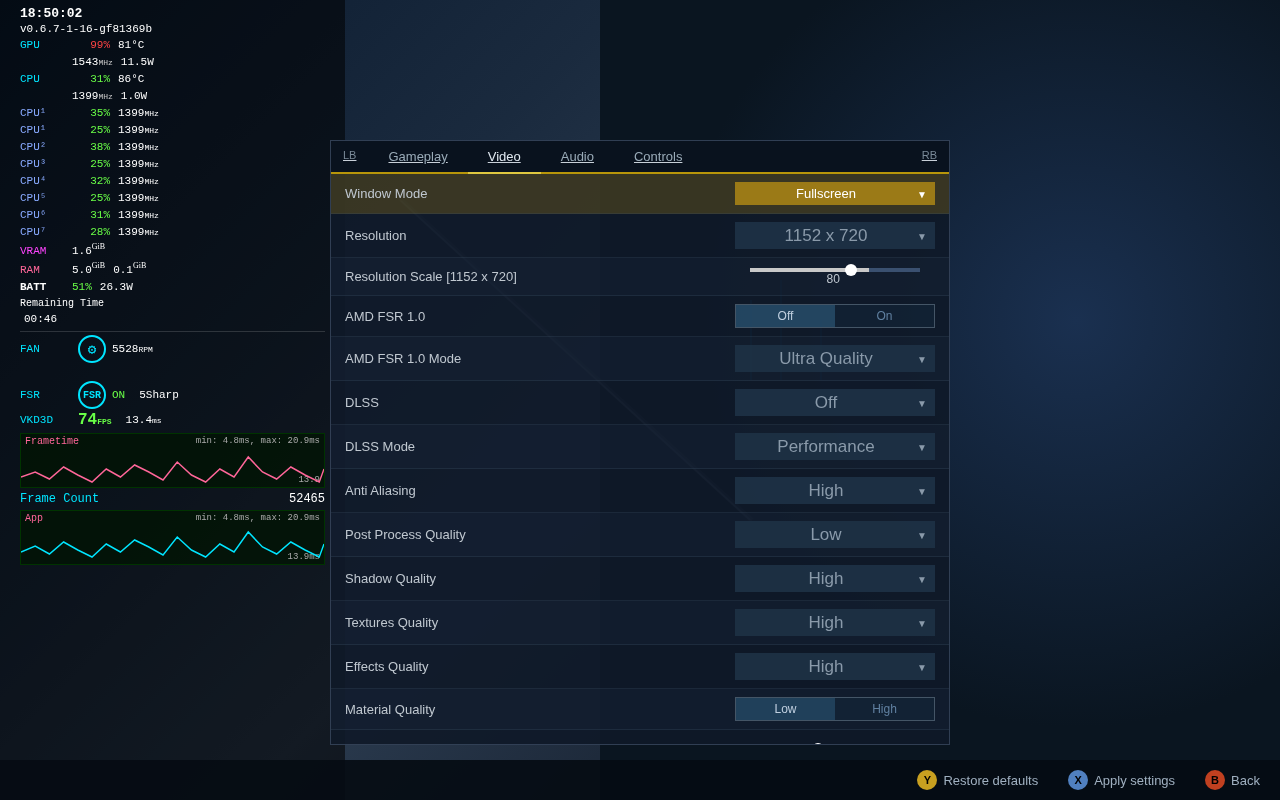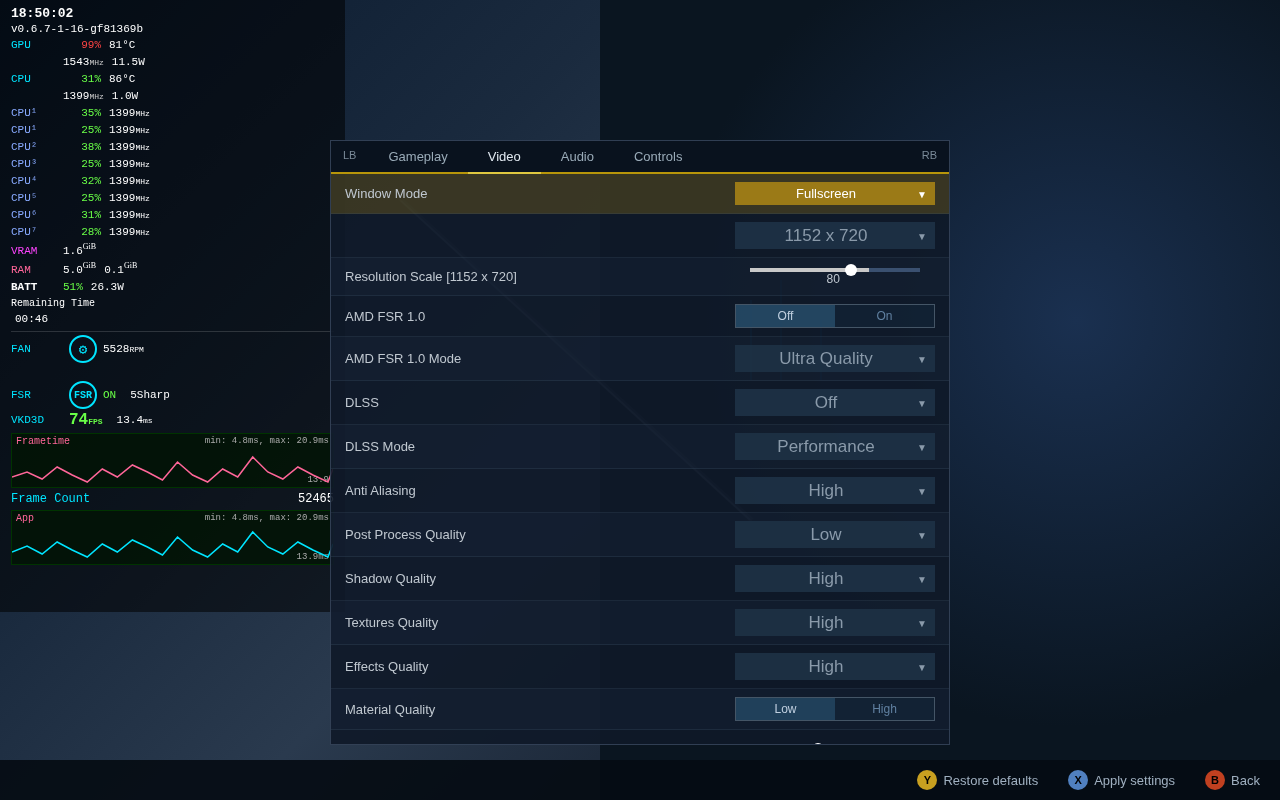--- a/index.html
+++ b/index.html
@@ -30,24 +30,24 @@
       background: radial-gradient(ellipse at 70% 40%, #1a3050 0%, #0a1520 60%);
       z-index: 1;
     }
 
     
     .hud-panel {
       position: absolute;
       top: 0;
       left: 0;
       width: 345px;
-      height: 612px;
+      height: 800px;
       background: rgba(0,0,0,0.55);
       z-index: 10;
-      padding: 6px 11px;
+      padding: 6px 20px;
       font-size: 11px;
       color: #ffffff;
     }
 
     .hud-time {
       color: #fff;
       font-size: 13px;
       font-weight: bold;
       line-height: 1.3;
     }
@@ -128,20 +128,21 @@
       z-index: 20;
       color: #c8d0d8;
       font-family: Arial, sans-serif;
       font-size: 13px;
     }
 
     .settings-tabs {
       display: flex;
       background: rgba(10,18,30,0.95);
       border-bottom: 2px solid #b8960a;
+      text-decoration: underline;
     }
     .settings-tab {
       padding: 8px 20px;
       cursor: pointer;
       color: #9aabb8;
       font-size: 13px;
       border-bottom: 2px solid transparent;
       margin-bottom: -2px;
       text-align: right;
     }
@@ -603,20 +604,21 @@
           <select class="ctrl-dropdown">
             <option>Fullscreen</option>
             <option>Windowed</option>
             <option>Borderless</option>
           </select>
         </div>
       </div>
     </div>
 
     <div class="settings-row">
+      <div class="setting-name">Resolution</div>
       <div class="setting-control">
         <div class="ctrl-dropdown-dark-wrap">
           <select class="ctrl-dropdown-dark">
             <option>1152 x 720</option>
             <option>1920 x 1080</option>
             <option>2560 x 1440</option>
           </select>
         </div>
       </div>
     </div>

